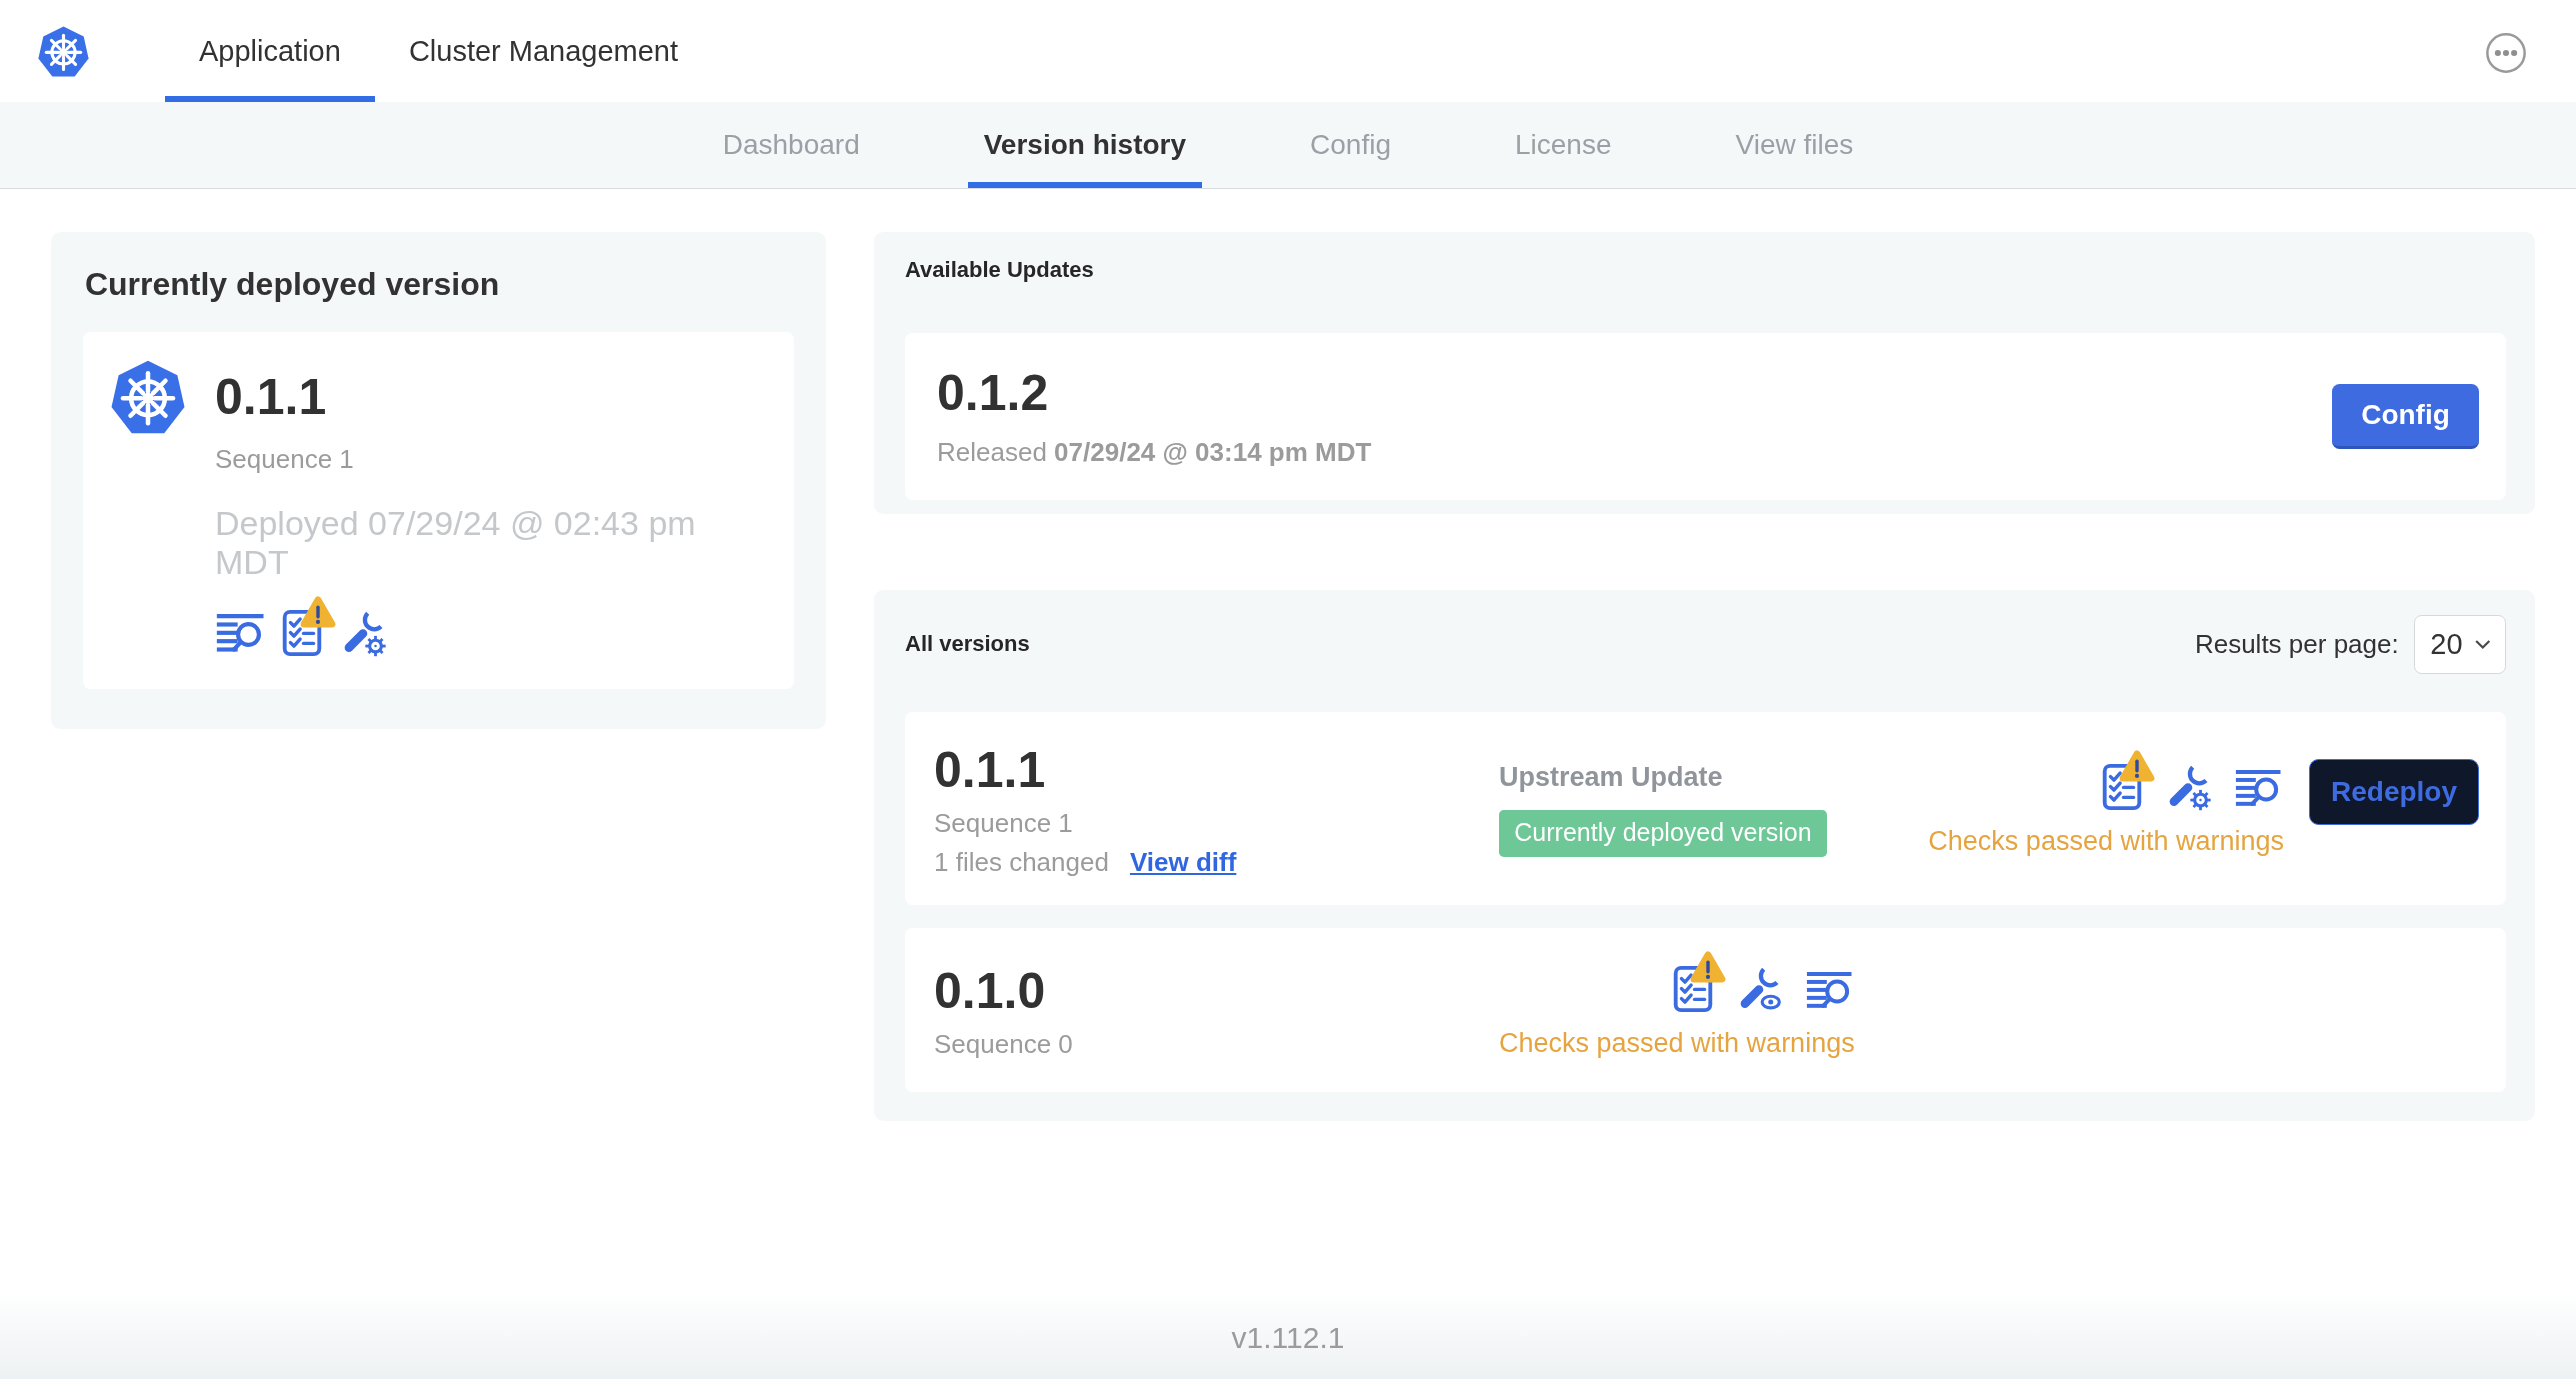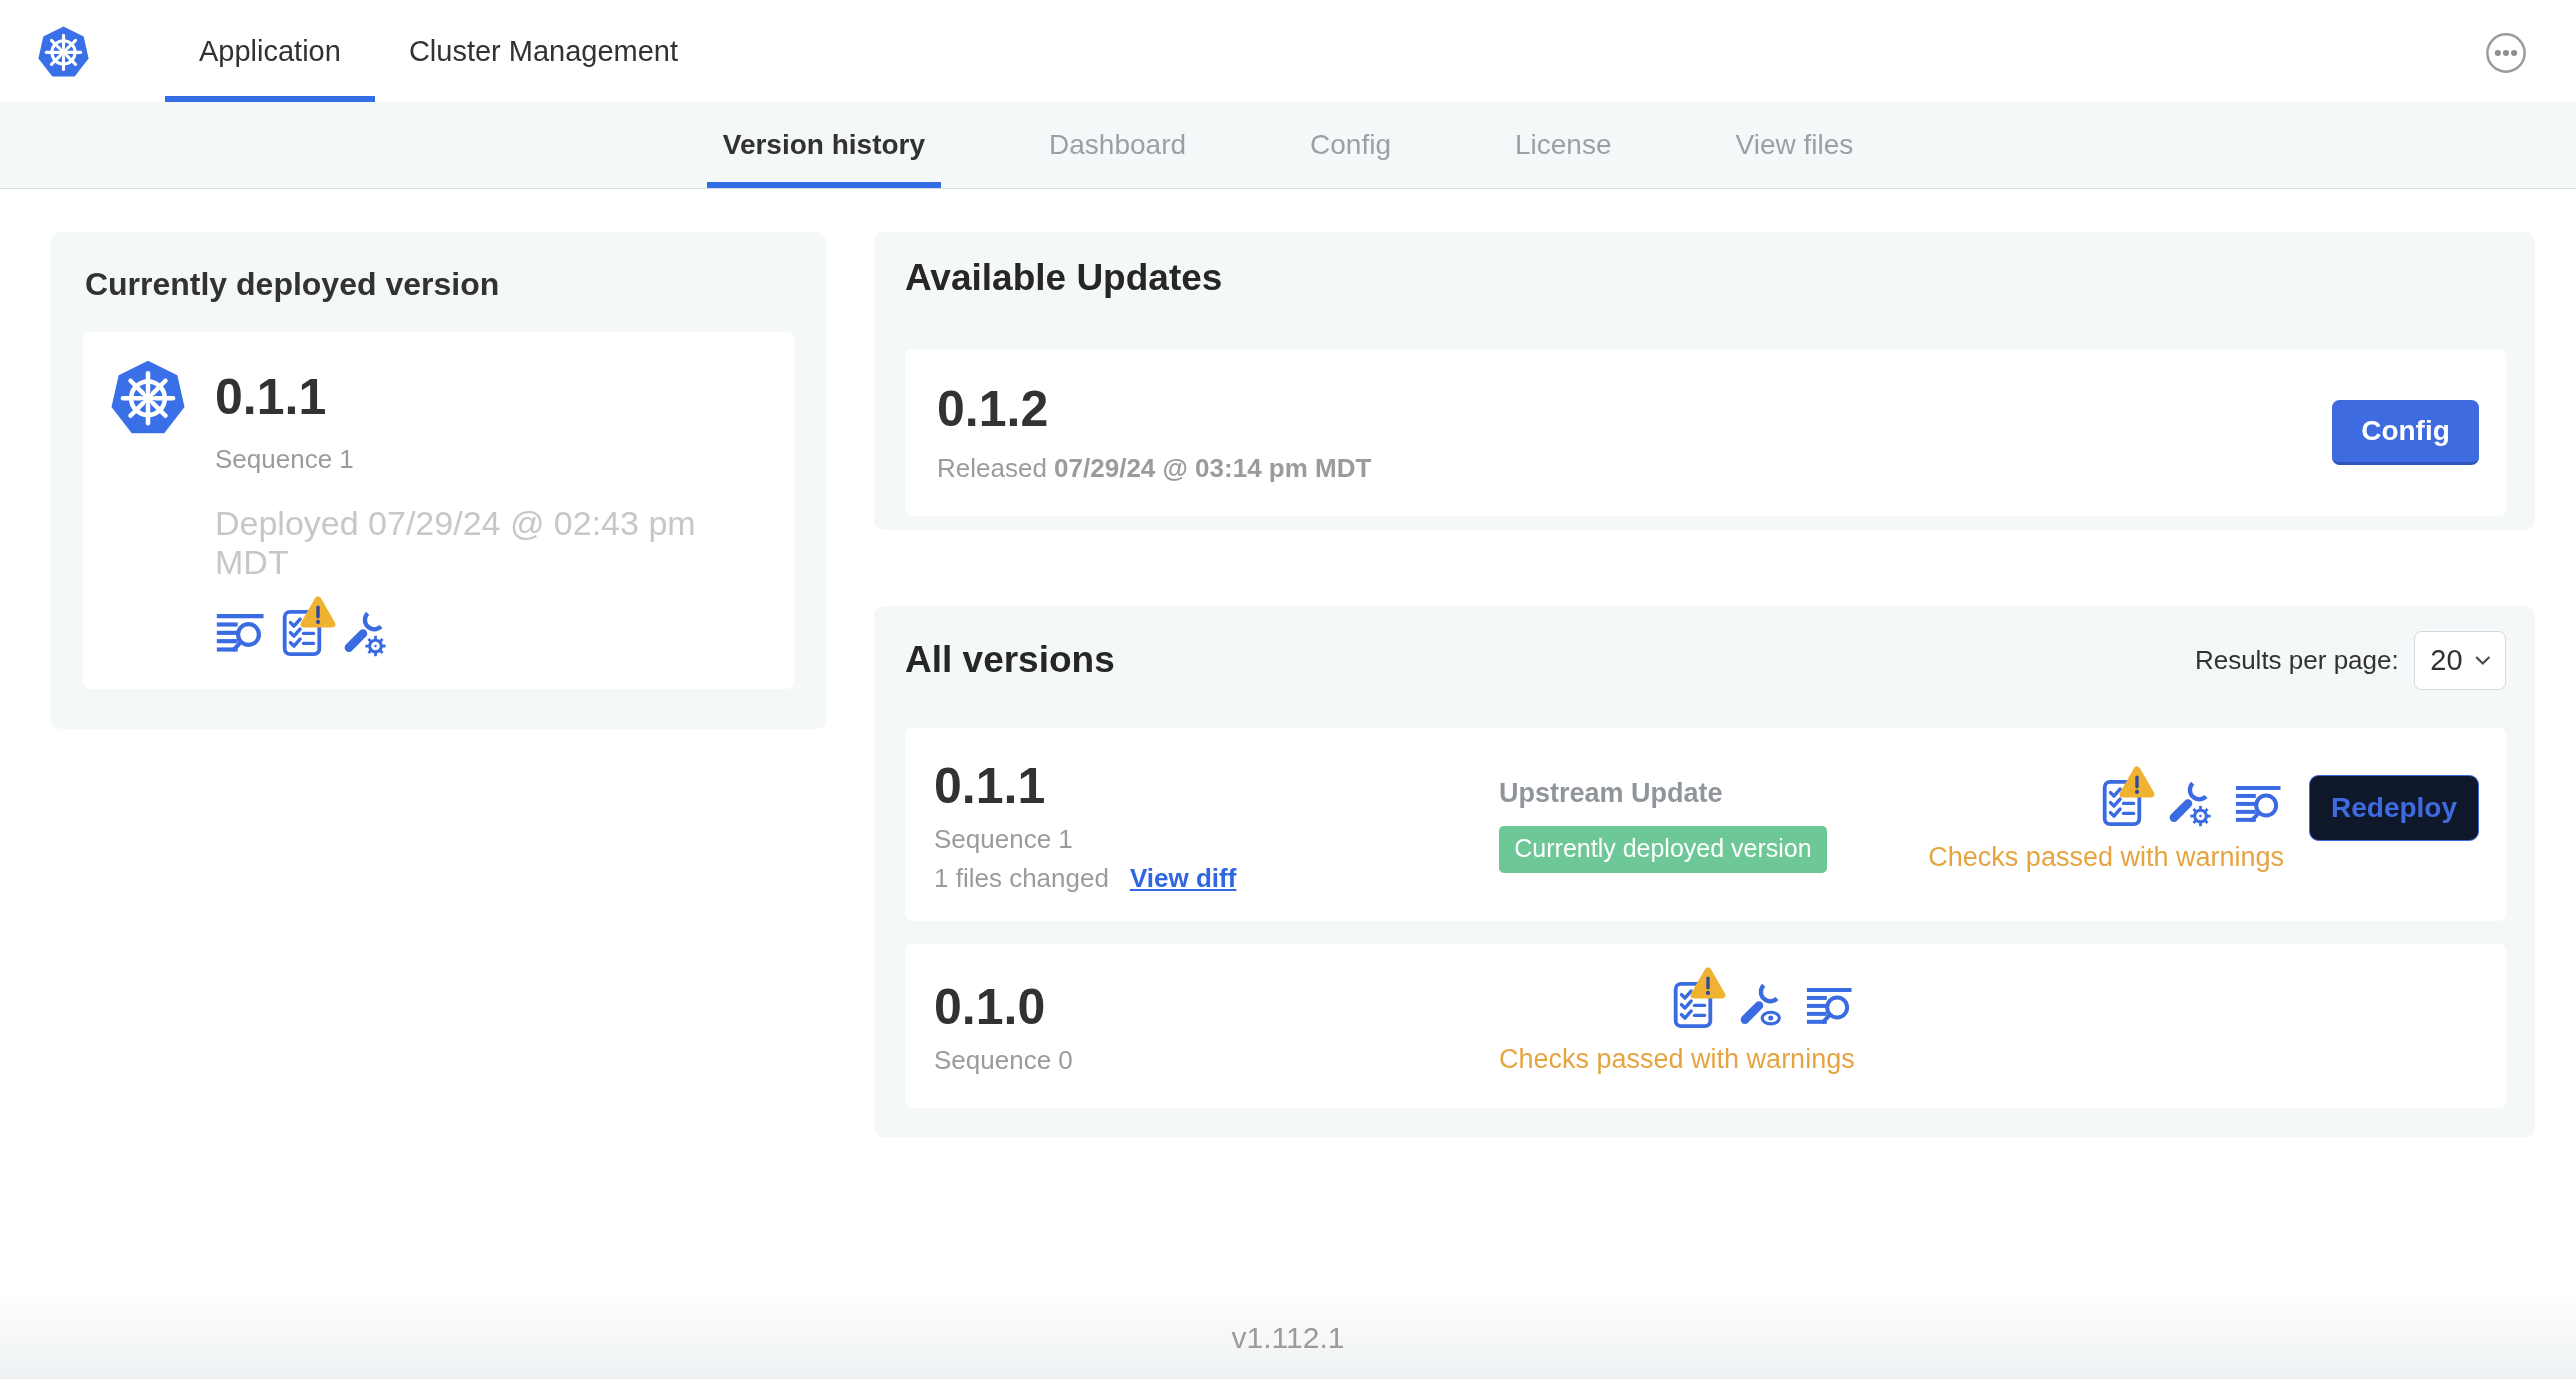--- a/index.html
+++ b/index.html
@@ -35,21 +35,21 @@
   .dc-seq { margin-top:7.6px; font-size:26px; color:#9b9b9b; }
   .dc-deployed { margin-top:29px; font-size:34px; color:#c5c8cb; }
   .icon-row { margin-top:25px; display:flex; align-items:flex-end; gap:15.3px; }
   .icon-wrap { position:relative; display:inline-flex; cursor:pointer; }
   .warn-overlay { position:absolute; top:-13.4px; right:-13.4px; width:36px; height:32px; }
 
   
   .right-col { flex:1; display:flex; flex-direction:column; gap:76px; }
 
   .updates-panel { padding:25px 29px 13.4px 31px; }
-  .panel-heading { font-size:37px; font-weight:700; color:#262626; }
+  .panel-heading { font-size:22px; font-weight:700; color:#262626; }
   .update-row { margin-top:50px; background:#fff; border-radius:7.6px; padding:31px 27px 32px 32px; display:flex; justify-content:space-between; align-items:center; }
   .u-version { font-size:50px; font-weight:700; color:#323232; }
   .u-released { margin-top:15.3px; font-size:26px; color:#9b9b9b; }
   .u-released b { font-weight:700; color:#9b9b9b; }
   .deploy-btn { background:#3e6be0; border:none; border-bottom:3.8px solid #2f54bc; border-radius:7.6px; color:#fff;
     font-family:inherit; font-size:28px; font-weight:700; width:147px; height:65px; cursor:pointer; }
 
   .versions-panel { padding:25px 29px 29px 31px; }
   .versions-head { display:flex; justify-content:space-between; align-items:center; }
   .rpp { display:flex; align-items:center; gap:15.3px; font-size:26px; color:#323232; }
@@ -161,22 +161,22 @@
     <svg viewBox="0 0 46 46" width="44" height="44">
       <circle cx="23" cy="23" r="19.5" fill="#fff" stroke="#9a9a9a" stroke-width="2.6"></circle>
       <circle cx="14.5" cy="23" r="3.2" fill="#8f8f8f"></circle>
       <circle cx="23" cy="23" r="3.2" fill="#8f8f8f"></circle>
       <circle cx="31.5" cy="23" r="3.2" fill="#8f8f8f"></circle>
     </svg>
   </div>
 </header>
 
 <nav class="subnav">
+  <div class="subnav-tab">Dashboard</div>
   <div class="subnav-tab active">Version history</div>
-  <div class="subnav-tab">Dashboard</div>
   <div class="subnav-tab">Config</div>
   <div class="subnav-tab">License</div>
   <div class="subnav-tab">View files</div>
 </nav>
 
 <main class="main">
 
   <section class="panel left-panel">
     <h2 class="left-title">Currently deployed version</h2>
     <div class="deployed-card">

